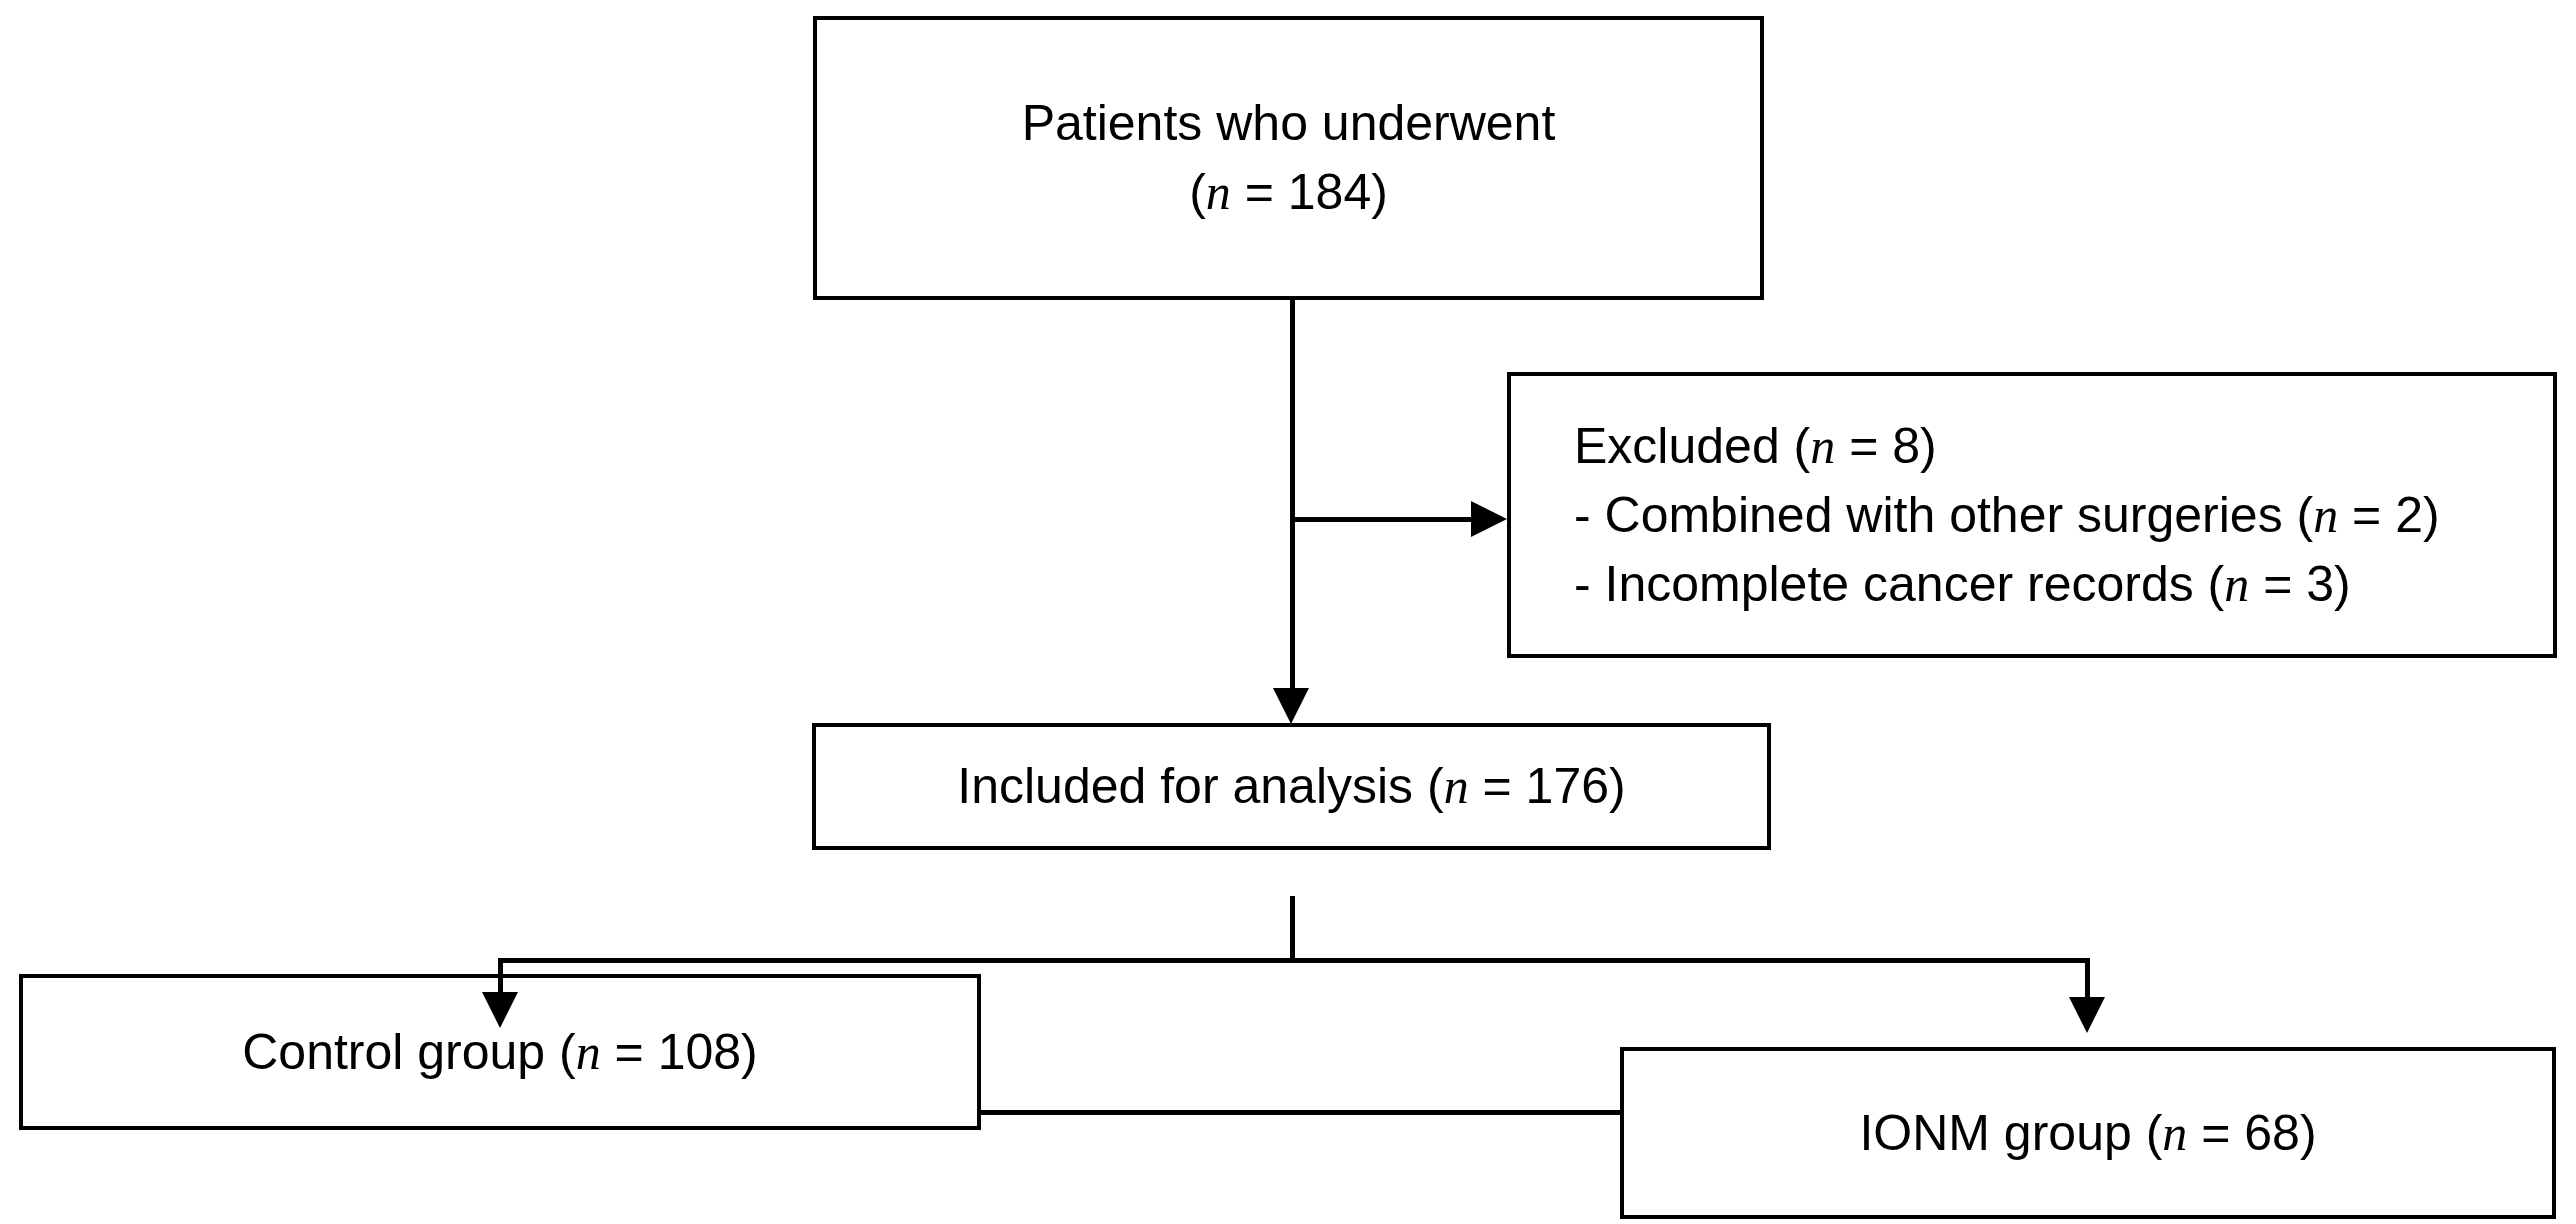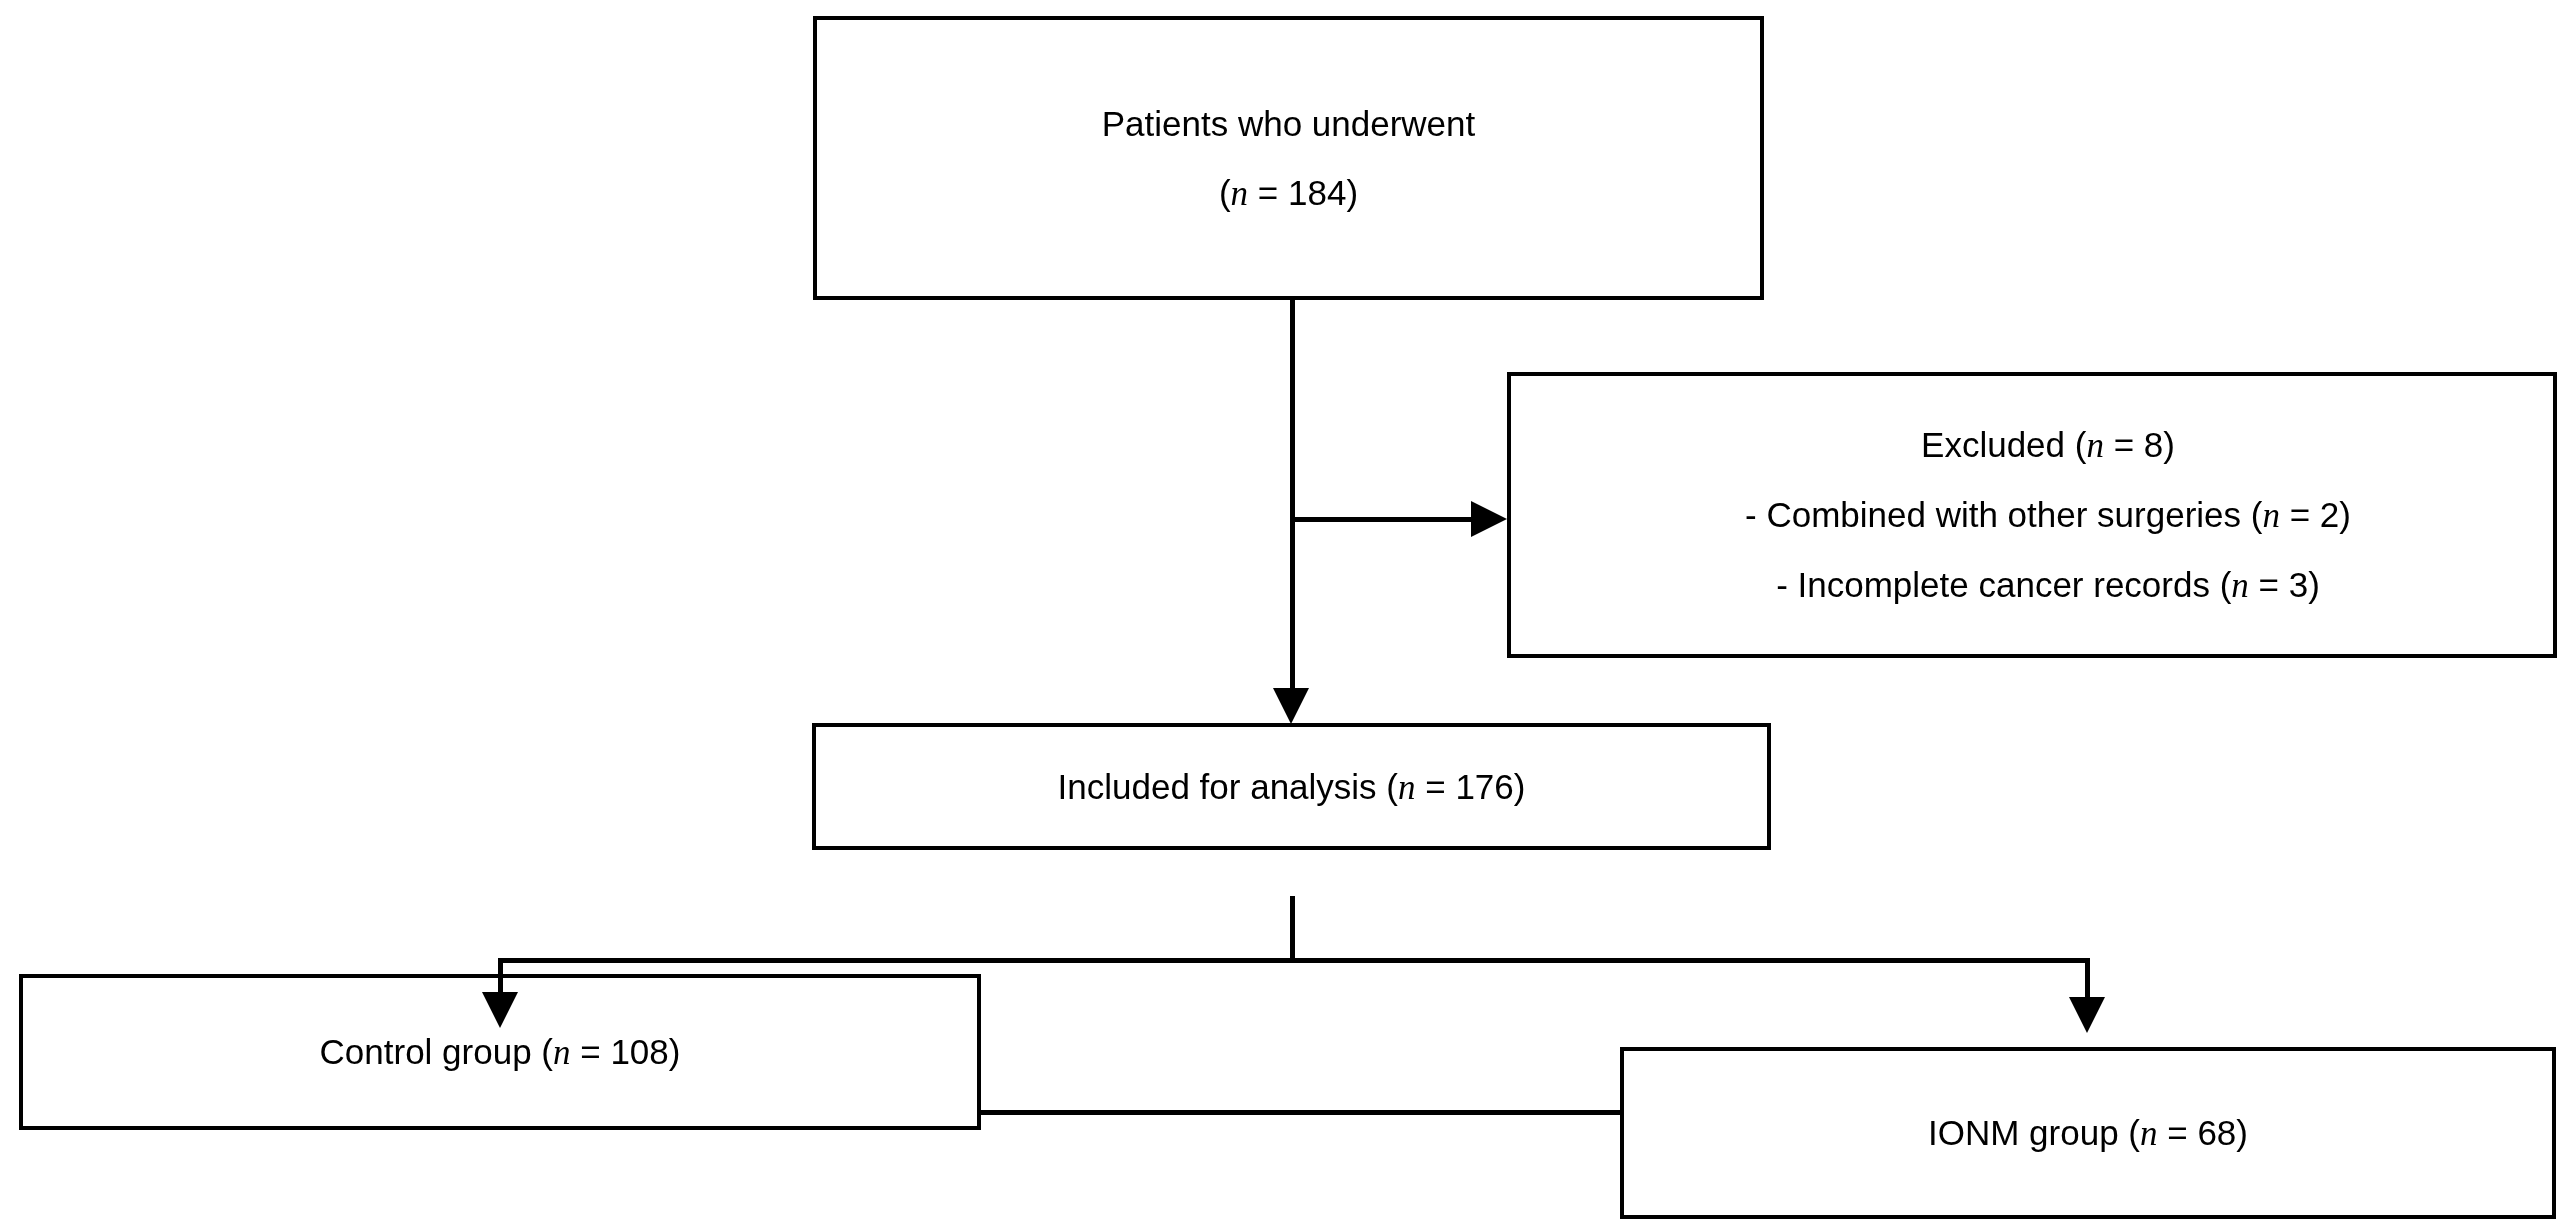--- a/index.html
+++ b/index.html
@@ -6,37 +6,38 @@
     margin: 0;
     padding: 0;
     background: #ffffff;
   }
   .canvas {
     position: relative;
     width: 2576px;
     height: 1225px;
     background: #ffffff;
     font-family: "Liberation Sans", sans-serif;
-    font-size: 35px;
+    font-size: 50px;
     color: #000000;
     overflow: hidden;
   }
   .box {
     position: absolute;
     box-sizing: border-box;
     border: 4.8px solid #000000;
     background: #ffffff;
     display: flex;
     align-items: center;
     justify-content: center;
     text-align: center;
   }
   .box.left {
     justify-content: flex-start;
-    text-align: center;
+    text-align: left;
+    padding-left: 20px;
   }
   .lines { width: 100%; }
   .box.left .lines { padding-left: 43px; padding-right: 11px; }
   .line {
     line-height: 69px;
     white-space: nowrap;
   }
   .n-sym {
     font-family: "Liberation Serif", serif;
     font-style: italic;

